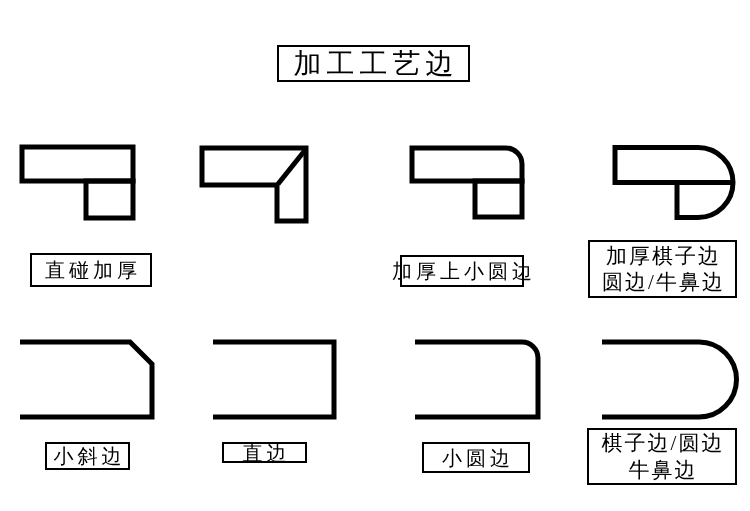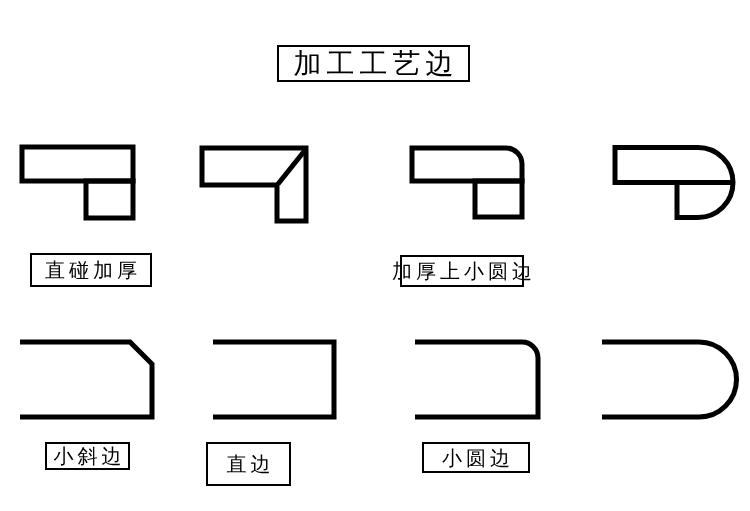--- a/index.html
+++ b/index.html
@@ -50,21 +50,21 @@
     letter-spacing: 2px;
     padding-left: 2px;
     line-height: 1.25;
   }
   
   #label-1 { left: 30px;  top: 253px; width: 122px; height: 34px; }
   #label-2 { left: 205px; top: 255px; width: 113px; height: 33px; }
   #label-3 { left: 400px; top: 255px; width: 124px; height: 32px; }
   #label-4 { left: 588px; top: 240px; width: 149px; height: 58px; }
   #label-5 { left: 45px;  top: 442px; width: 85px;  height: 28px; }
-  #label-6 { left: 206px; top: 442px; width: 85px;  height: 44px; font-family: Liberation Serif, serif; }
+  #label-6 { left: 222px; top: 442px; width: 85px;  height: 21px; font-family: Liberation Serif, serif; }
   #label-7 { left: 422px; top: 442px; width: 108px; height: 31px; }
   #label-8 { left: 587px; top: 428px; width: 150px; height: 57px; }
   .stroke {
     fill: none;
     stroke: #000000;
     stroke-width: 5;
     stroke-linejoin: miter;
     stroke-linecap: butt;
   }
 </style>
@@ -115,24 +115,32 @@
   <div class="title-box">
     <span>加工工艺边</span>
   </div>
 
   <div id="label-1" class="label-box">
     <span>直碰加厚</span>
   </div>
   <div id="label-3" class="label-box">
     <span>加厚上小圆边</span>
   </div>
+  <div id="label-4" class="label-box two-line">
+    <span>加厚棋子边</span>
+    <span>圆边/牛鼻边</span>
+  </div>
 
   <div id="label-5" class="label-box">
     <span>小斜边</span>
   </div>
   <div id="label-6" class="label-box">
     <span>直边</span>
   </div>
   <div id="label-7" class="label-box">
     <span>小圆边</span>
   </div>
+  <div id="label-8" class="label-box two-line">
+    <span>棋子边/圆边</span>
+    <span>牛鼻边</span>
+  </div>
 
 </div>
 
 </body></html>

